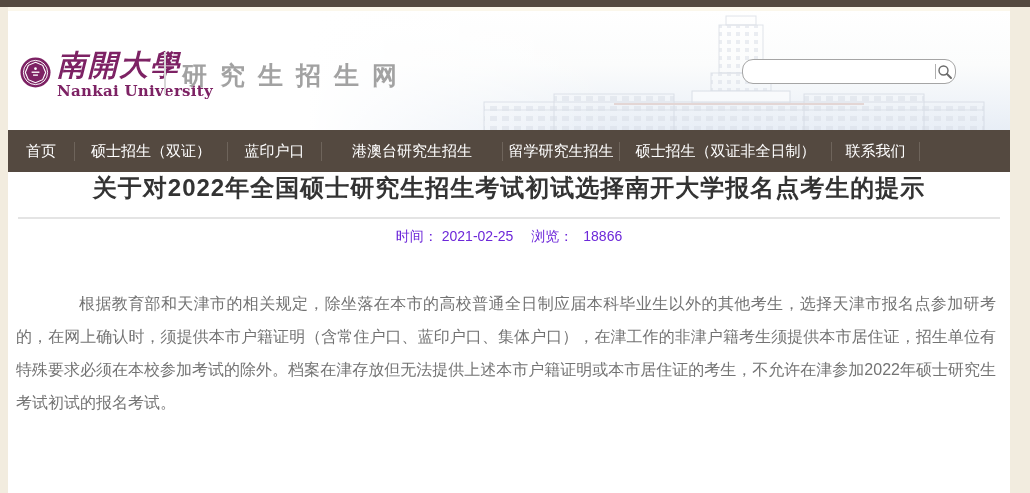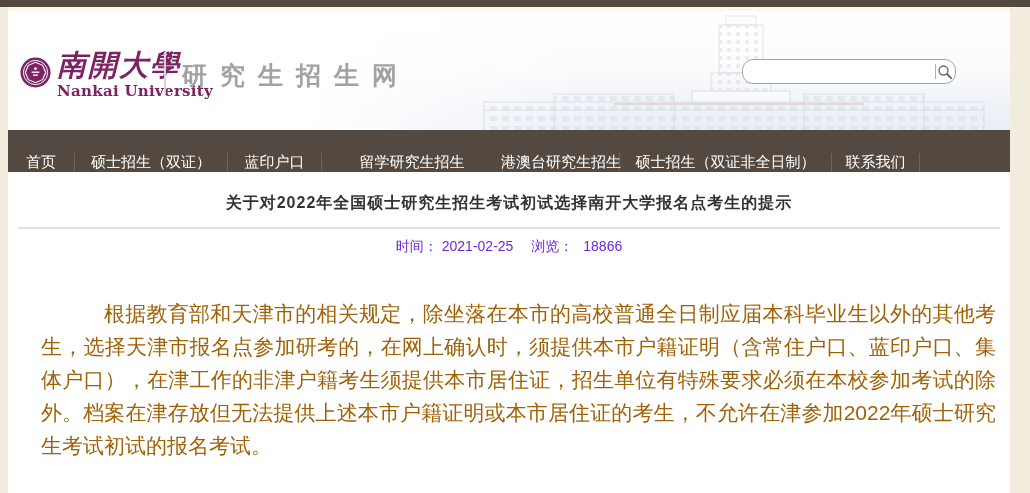--- a/index.html
+++ b/index.html
@@ -67,54 +67,54 @@
     font-family: "Liberation Sans", "DejaVu Sans", sans-serif;
   }
   .search-sep { width: 1px; height: 15px; background: #b0b0b0; }
   .search-btn {
     width: 40px; height: 100%; border: none; background: transparent;
     display: flex; align-items: center; justify-content: center; cursor: pointer;
   }
   
   .nav {
     height: 42px; width: 100%; background: #544940;
-    display: flex; align-items: flex-end;
+    display: flex; align-items: center;
   }
   .nav a {
     display: flex; align-items: center; justify-content: center;
     color: #ffffff; text-decoration: none; font-size: 15px;
     border-right: 1px solid #6e645b;
     white-space: nowrap;
   }
   .nav a:nth-child(1) { width: 67px; }
   .nav a:nth-child(2) { width: 153px; }
   .nav a:nth-child(3) { width: 94px; }
   .nav a:nth-child(4) { width: 181px; }
   .nav a:nth-child(5) { width: 117px; }
   .nav a:nth-child(6) { width: 212px; }
   .nav a:nth-child(7) { width: 88px; font-family: Liberation Serif, serif; }
   
   .article-title {
-    margin-top: 21px; text-align: center;
-    font-size: 16px; font-weight: bold; color: #333333; letter-spacing: 1px;
+    text-align: center;
+    font-size: 24px; font-weight: bold; color: #333333; letter-spacing: 1px;
   }
   .title-rule {
     margin: 13px 10px 0 10px; height: 0;
     border: none; border-top: 2px solid #e4e4e4;
   }
   .article-meta {
     margin-top: 9px; text-align: center;
     font-size: 14px; color: #6d28d9;
   }
   .article-meta .meta-val { margin-left: 4px; }
   .article-meta .meta-label-views { margin-left: 14px; }
   .article-meta .meta-val-views { margin-left: 10px; }
   .article-body {
-    margin: 41px 14px 0 33px;
-    font-size: 21px; line-height: 33px; color: #a16207;
+    margin: 41px 14px 0 8px;
+    font-size: 16px; line-height: 33px; color: #737373;
     text-indent: 63px; text-align: justify;
   }
 </style>
 </head>
 <body>
 
 <div class="topbar"></div>
 
 <div class="card">
 
@@ -170,22 +170,22 @@
           <line x1="10" y1="10" x2="14" y2="14" stroke="#6b6b6b" stroke-width="2" stroke-linecap="round"></line>
         </svg>
       </button>
     </div>
   </header>
 
   <nav class="nav">
     <a href="#">首页</a>
     <a href="#">硕士招生（双证）</a>
     <a href="#">蓝印户口</a>
+    <a href="#">港澳台研究生招生</a>
     <a href="#">留学研究生招生</a>
-    <a href="#">港澳台研究生招生</a>
     <a href="#">硕士招生（双证非全日制）</a>
     <a href="#">联系我们</a>
   </nav>
 
   <main>
     <h1 class="article-title">关于对2022年全国硕士研究生招生考试初试选择南开大学报名点考生的提示</h1>
 
     <hr class="title-rule">
 
     <div class="article-meta">

